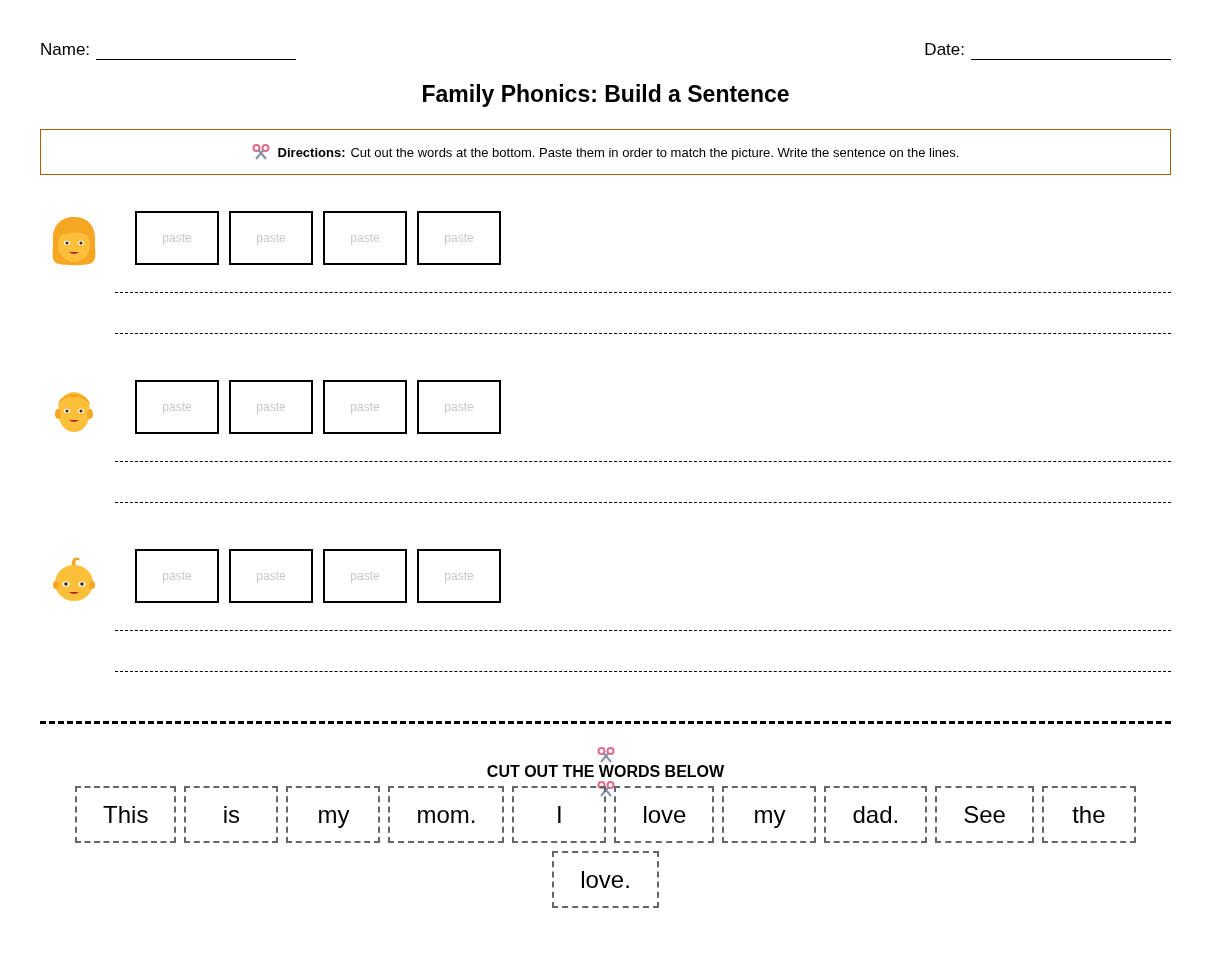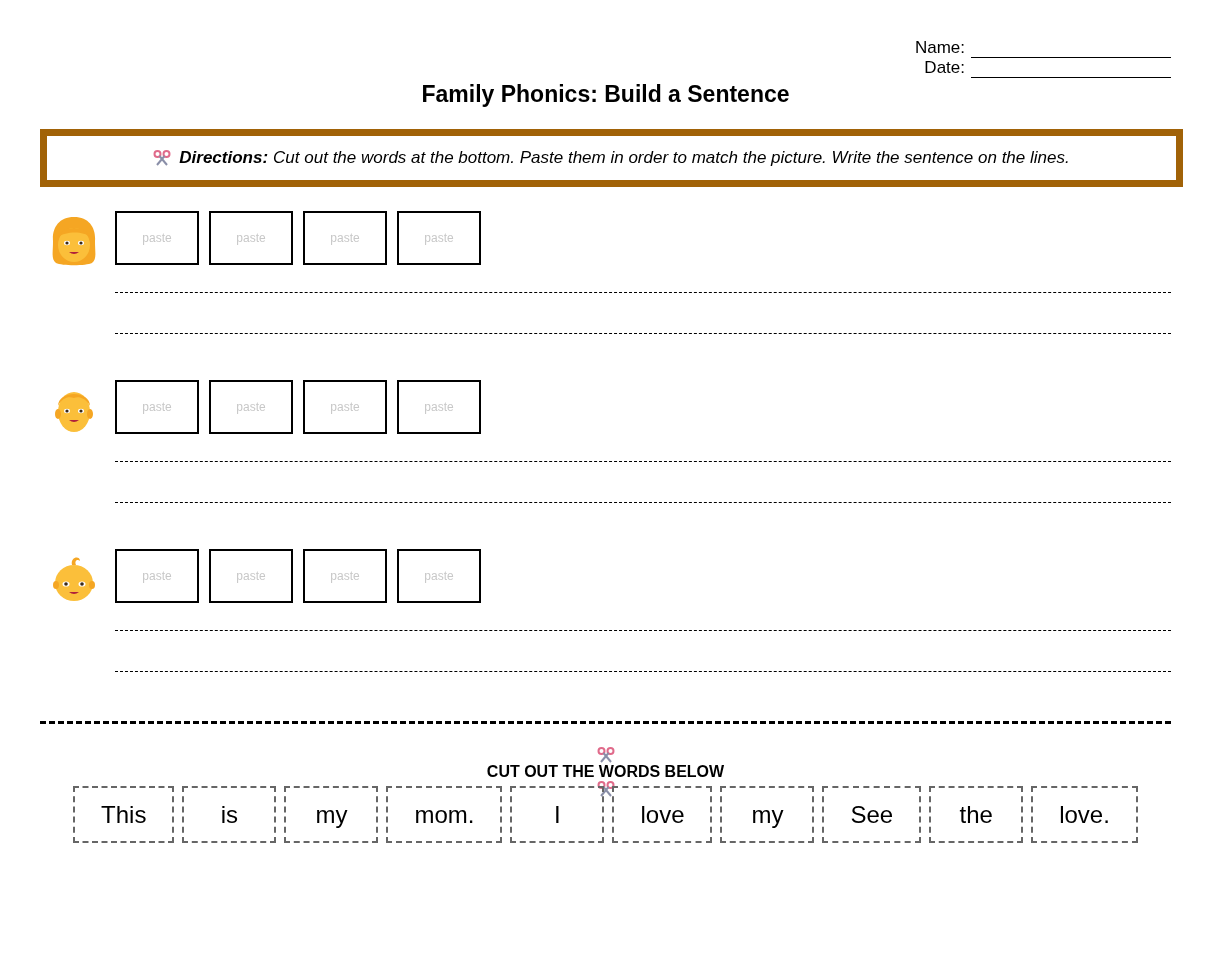--- a/index.html
+++ b/index.html
@@ -4,42 +4,40 @@
 <style>
   html, body { margin: 0; padding: 0; background: #ffffff; }
   body {
     width: 1211px; height: 965px; position: relative; overflow: hidden;
     font-family: "Liberation Sans", sans-serif; color: #000;
   }
   .header-row {
     position: absolute; top: 38px; left: 40px; width: 1131px; height: 22px;
     display: flex; justify-content: space-between; align-items: flex-end;
     font-size: 17px;
-    flex-direction: column;
   }
   .field { display: flex; align-items: flex-end; }
   .field .line { display: inline-block; width: 200px; border-bottom: 1px solid #000; margin-left: 6px; height: 16px; }
   .title {
     position: absolute; top: 81px; left: 0; width: 1211px; text-align: center;
     font-weight: bold; font-size: 23px;
   }
   .directions {
     position: absolute; top: 129px; left: 40px; width: 1129px; height: 44px;
-    border: 7px solid #a16207; display: flex; align-items: center; justify-content: center;
-    font-size: 17px;
-    font-style: italic;
+    border: 1px solid #a16207; display: flex; align-items: center; justify-content: center;
+    font-size: 13px;
   }
   .scissors { display: inline-block; width: 18px; height: 16px; margin-right: 8px; vertical-align: middle; }
   .directions b { margin-right: 5px; }
   .task-row { position: absolute; left: 40px; width: 1131px; height: 130px; }
   .face { position: absolute; left: 8px; top: 4px; width: 52px; height: 52px; }
   .paste-box {
     position: absolute; top: 0; width: 80px; height: 50px; border: 2px solid #000;
     display: flex; align-items: center; justify-content: center;
-    font-size: 12px; color: #c8c8c8;
+    font-size: 12px; color: #c8c8c8; margin-left: 20px;
   }
   .write-line { position: absolute; left: 75px; width: 1056px; border-top: 1px dashed #000; height: 0; }
   .cut-line { position: absolute; top: 721px; left: 40px; width: 1131px; border-top: 3px dashed #000; }
   .cut-label {
     position: absolute; top: 747px; left: 0; width: 1211px; text-align: center;
     font-weight: bold; font-size: 16px; display: flex; justify-content: center; align-items: center; flex-direction: column;
   }
   .cut-label .scissors { margin: 0 6px; }
   .cards {
     position: absolute; top: 786px; left: 40px; width: 1131px;
@@ -155,16 +153,17 @@
 </div>
 
 <div class="cards">
   <div class="card">This</div>
   <div class="card">is</div>
   <div class="card">my</div>
   <div class="card">mom.</div>
   <div class="card">I</div>
   <div class="card">love</div>
   <div class="card">my</div>
+  <div class="card">dad.</div>
   <div class="card">See</div>
   <div class="card">the</div>
   <div class="card">love.</div>
 </div>
 
 </body></html>

